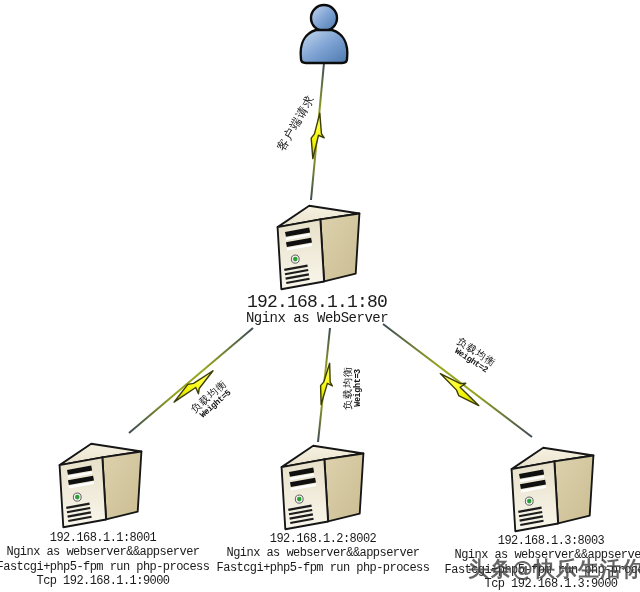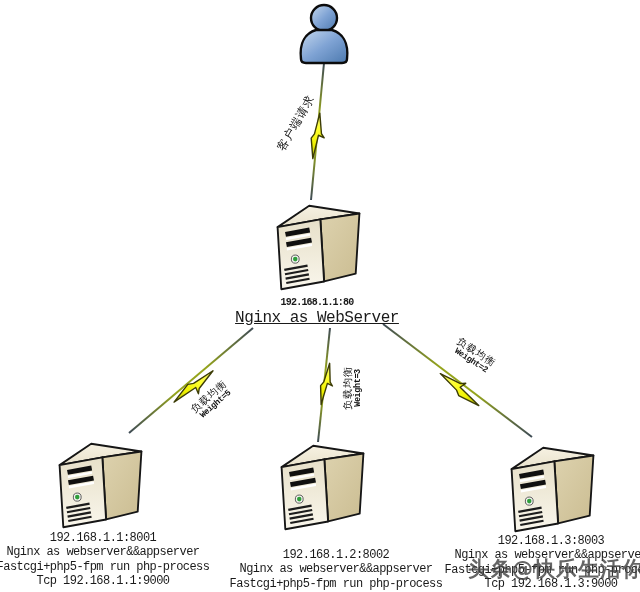--- a/index.html
+++ b/index.html
@@ -1,22 +1,22 @@
 <!DOCTYPE html>
 <html><head>
 <meta charset="utf-8">
 <style>
   html,body{margin:0;padding:0;background:#fff;}
   .stage{position:relative;width:640px;height:592px;background:#ffffff;overflow:hidden;
          font-family:"Liberation Mono","DejaVu Sans Mono",monospace;color:#1a1a1a;}
   .stage svg{position:absolute;left:0;top:0;}
   .lbl{position:absolute;white-space:nowrap;}
   .center-label{width:240px;text-align:center;}
-  .center-label .l1{font-size:10px;letter-spacing:-0.8px;line-height:15px;font-weight:bold;}
-  .center-label .l2{font-size:16px;letter-spacing:-0.5px;line-height:16px;text-decoration:underline;}
+  .center-label .l1{font-size:18px;letter-spacing:-0.8px;line-height:15px;}
+  .center-label .l2{font-size:14px;letter-spacing:-0.5px;line-height:16px;}
   .backend-label{width:260px;text-align:center;font-size:12px;letter-spacing:-0.55px;line-height:14.3px;}
   .rot{position:absolute;transform:translate(-50%,-50%) rotate(var(--r));text-align:center;color:#111;}
   .client-req{font-size:11.5px;letter-spacing:1px;font-family:"DejaVu Sans","Liberation Sans",sans-serif;}
   .branch-label .cn{font-size:10px;letter-spacing:1px;font-family:"DejaVu Sans","Liberation Sans",sans-serif;line-height:11px;}
   .branch-label .wt{font-size:8.5px;letter-spacing:-0.4px;font-weight:bold;line-height:10px;}
   .watermark{left:468px;top:555px;font-size:21px;font-weight:bold;color:#3f3f3f;opacity:0.8;
              letter-spacing:1px;font-family:"DejaVu Sans","Liberation Sans",sans-serif;}
 </style>
 </head>
 <body>
@@ -136,21 +136,21 @@
     <div class="l1">192.168.1.1:80</div>
     <div class="l2">Nginx as WebServer</div>
   </div>
 
   <div class="lbl backend-label" style="left:-27px;top:531px;">
     <div>192.168.1.1:8001</div>
     <div>Nginx as webserver&amp;&amp;appserver</div>
     <div>Fastcgi+php5-fpm run php-process</div>
     <div>Tcp 192.168.1.1:9000</div>
   </div>
-  <div class="lbl backend-label" style="left:206px;top:532px;margin-top:16px;">
+  <div class="lbl backend-label" style="left:193px;top:532px;">
     <div>192.168.1.2:8002</div>
     <div>Nginx as webserver&amp;&amp;appserver</div>
     <div>Fastcgi+php5-fpm run php-process</div>
   </div>
   <div class="lbl backend-label" style="left:421px;top:534px;">
     <div>192.168.1.3:8003</div>
     <div>Nginx as webserver&amp;&amp;appserver</div>
     <div>Fastcgi+php5-fpm run php-process</div>
     <div>Tcp 192.168.1.3:9000</div>
   </div>

